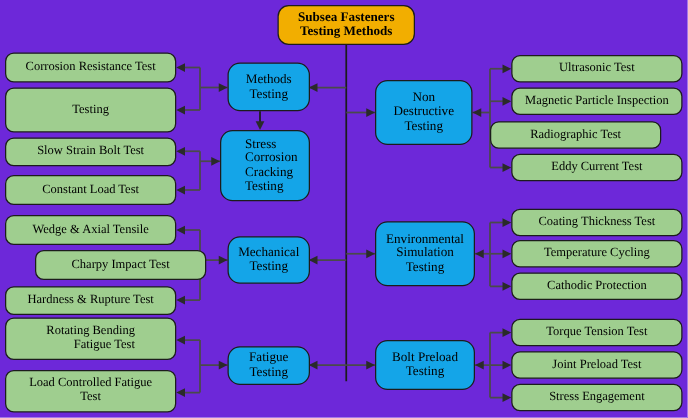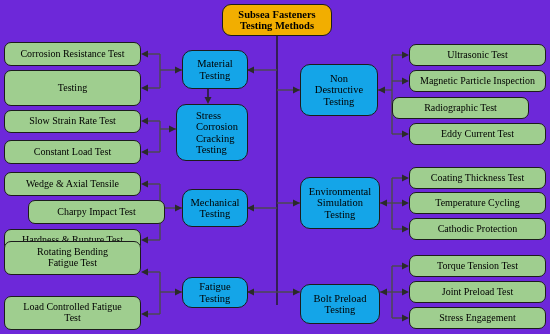--- a/index.html
+++ b/index.html
@@ -124,21 +124,21 @@
 
   <div class="node title" style="left:222px;top:4px;width:110px;height:32px;">
     <div>
       <div>Subsea Fasteners</div>
       <div>Testing Methods</div>
     </div>
   </div>
 
   <div class="node blue" style="left:182px;top:50px;width:66px;height:39px;">
     <div>
-      <div>Material</div>
+      <div>Methods</div>
       <div>Testing</div>
     </div>
   </div>
 
   <div class="node blue lefttext" style="left:176px;top:104px;width:72px;height:57px;">
     <div>
       <div>Stress</div>
       <div>Corrosion</div>
       <div>Cracking</div>
       <div>Testing</div>
@@ -165,58 +165,58 @@
   </div>
 
   <div class="node blue" style="left:300px;top:177px;width:80px;height:52px;">
     <div>
       <div>Environmental</div>
       <div>Simulation</div>
       <div>Testing</div>
     </div>
   </div>
 
-  <div class="node blue" style="left:300px;top:272px;width:80px;height:40px;margin-top:12px;">
+  <div class="node blue" style="left:300px;top:272px;width:80px;height:40px;">
     <div>
       <div>Bolt Preload</div>
       <div>Testing</div>
     </div>
   </div>
 
   <div class="node green" style="left:4px;top:42px;width:137px;height:24px;">
     <div>Corrosion Resistance Test</div>
   </div>
 
   <div class="node green" style="left:4px;top:70px;width:137px;height:36px;">
     <div>
       <div>Testing</div>
     </div>
   </div>
 
   <div class="node green" style="left:4px;top:110px;width:137px;height:23px;">
-    <div>Slow Strain Rate Test</div>
+    <div>Slow Strain Bolt Test</div>
   </div>
 
   <div class="node green" style="left:4px;top:140px;width:137px;height:24px;">
     <div>Constant Load Test</div>
   </div>
 
   <div class="node green" style="left:4px;top:172px;width:137px;height:24px;">
     <div>Wedge &amp; Axial Tensile</div>
   </div>
 
   <div class="node green" style="left:4px;top:200px;width:137px;height:24px;margin-left:24px;">
     <div>Charpy Impact Test</div>
   </div>
 
   <div class="node green" style="left:4px;top:229px;width:137px;height:23px;">
     <div>Hardness &amp; Rupture Test</div>
   </div>
 
-  <div class="node green" style="left:4px;top:241px;width:137px;height:34px;">
+  <div class="node green" style="left:4px;top:254px;width:137px;height:34px;text-align:right;">
     <div>
       <div>Rotating Bending</div>
       <div>Fatigue Test</div>
     </div>
   </div>
 
   <div class="node green" style="left:4px;top:296px;width:137px;height:34px;">
     <div>
       <div>Load Controlled Fatigue</div>
       <div>Test</div>

